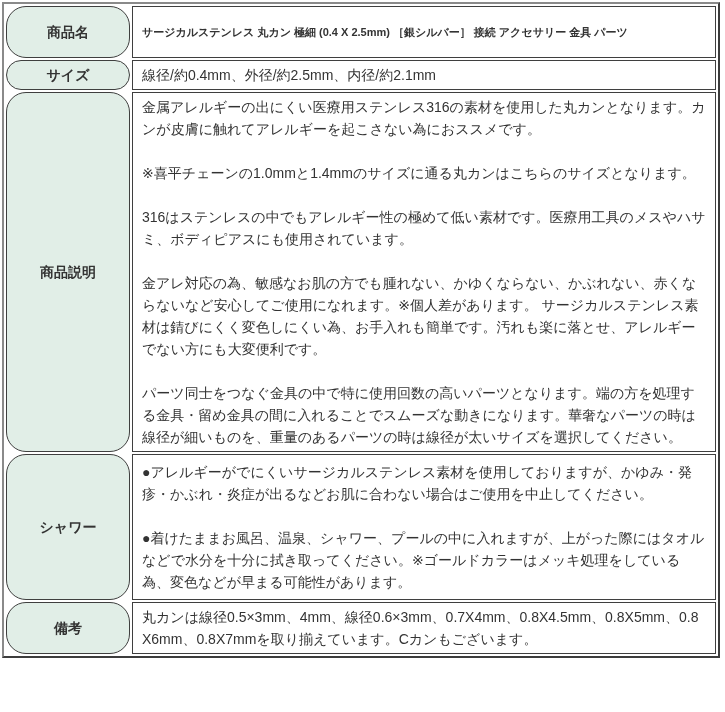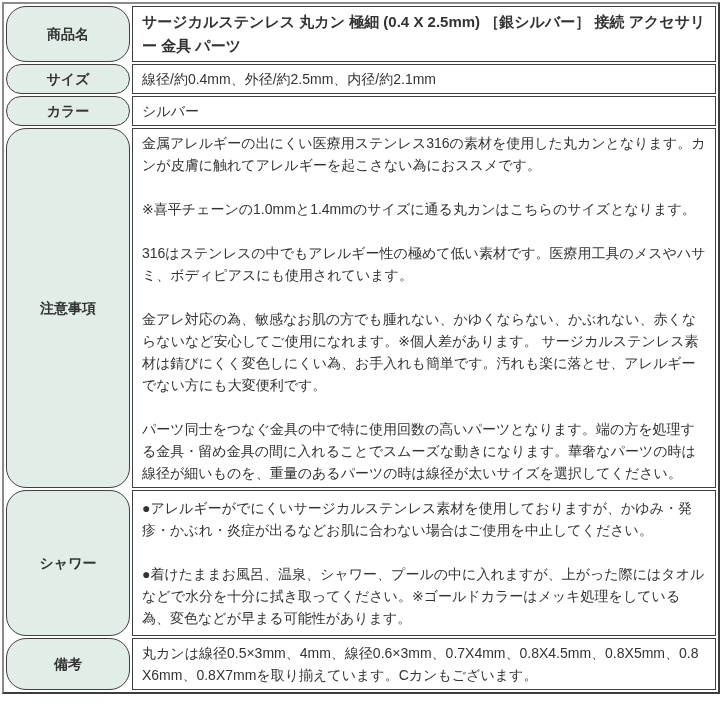--- a/index.html
+++ b/index.html
@@ -44,21 +44,21 @@
     font-weight: bold;
     border-radius: 20px;
   }
   td.value {
     padding: 3px 9px;
     white-space: pre-line;
     word-break: break-all;
   }
   td.value.bold {
     font-weight: bold;
-    font-size: 15px;
+    font-size: 11px;
     line-height: 24px;
   }
   tr.h52  td { height: 52px; }
   tr.h29  td { height: 29px; }
   tr.h328 td { height: 328px; }
   tr.h146 td { height: 146px; }
 </style>
 </head>
 <body>
 
@@ -66,26 +66,22 @@
   <table class="spec-table">
     <tbody>
       <tr class="h52">
         <td class="label">商品名</td>
         <td class="value bold">サージカルステンレス 丸カン 極細 (0.4 X 2.5mm) ［銀シルバー］ 接続 アクセサリー 金具 パーツ</td>
       </tr>
       <tr class="h29">
         <td class="label">サイズ</td>
         <td class="value">線径/約0.4mm、外径/約2.5mm、内径/約2.1mm</td>
       </tr>
-      <tr class="h29">
-        <td class="label">カラー</td>
-        <td class="value">シルバー</td>
-      </tr>
       <tr class="h328">
-        <td class="label">注意事項</td>
+        <td class="label">商品説明</td>
         <td class="value">金属アレルギーの出にくい医療用ステンレス316の素材を使用した丸カンとなります。カンが皮膚に触れてアレルギーを起こさない為におススメです。
 
 ※喜平チェーンの1.0mmと1.4mmのサイズに通る丸カンはこちらのサイズとなります。
 
 316はステンレスの中でもアレルギー性の極めて低い素材です。医療用工具のメスやハサミ、ボディピアスにも使用されています。
 
 金アレ対応の為、敏感なお肌の方でも腫れない、かゆくならない、かぶれない、赤くならないなど安心してご使用になれます。※個人差があります。 サージカルステンレス素材は錆びにくく変色しにくい為、お手入れも簡単です。汚れも楽に落とせ、アレルギーでない方にも大変便利です。
 
 パーツ同士をつなぐ金具の中で特に使用回数の高いパーツとなります。端の方を処理する金具・留め金具の間に入れることでスムーズな動きになります。華奢なパーツの時は線径が細いものを、重量のあるパーツの時は線径が太いサイズを選択してください。</td>
       </tr>

